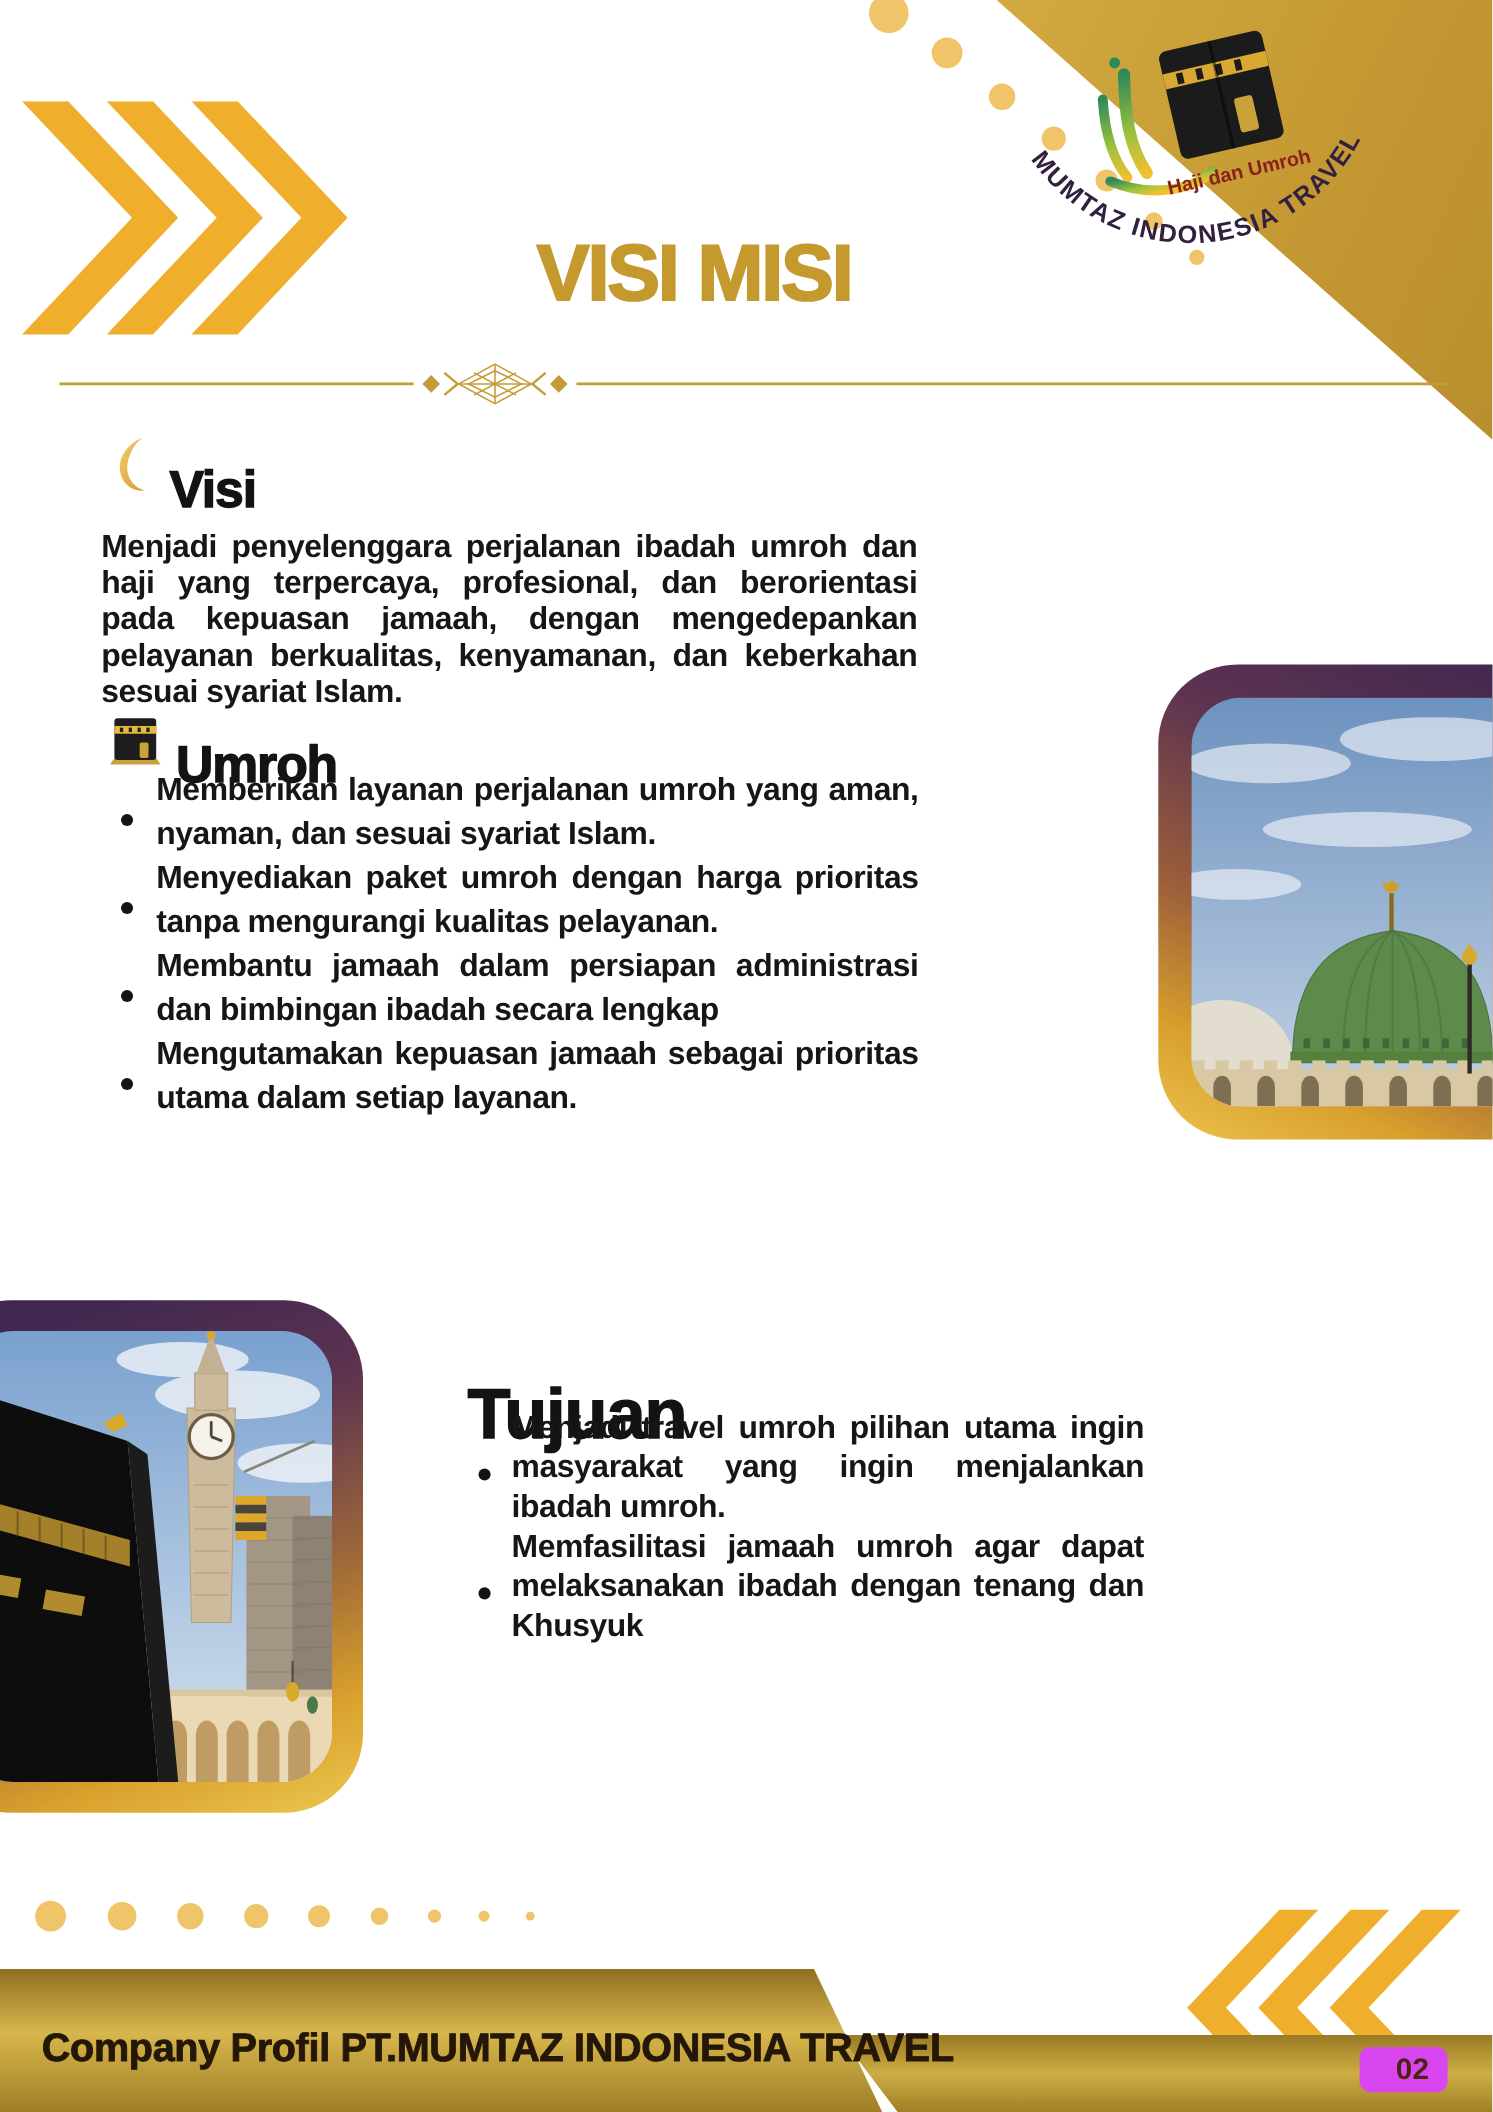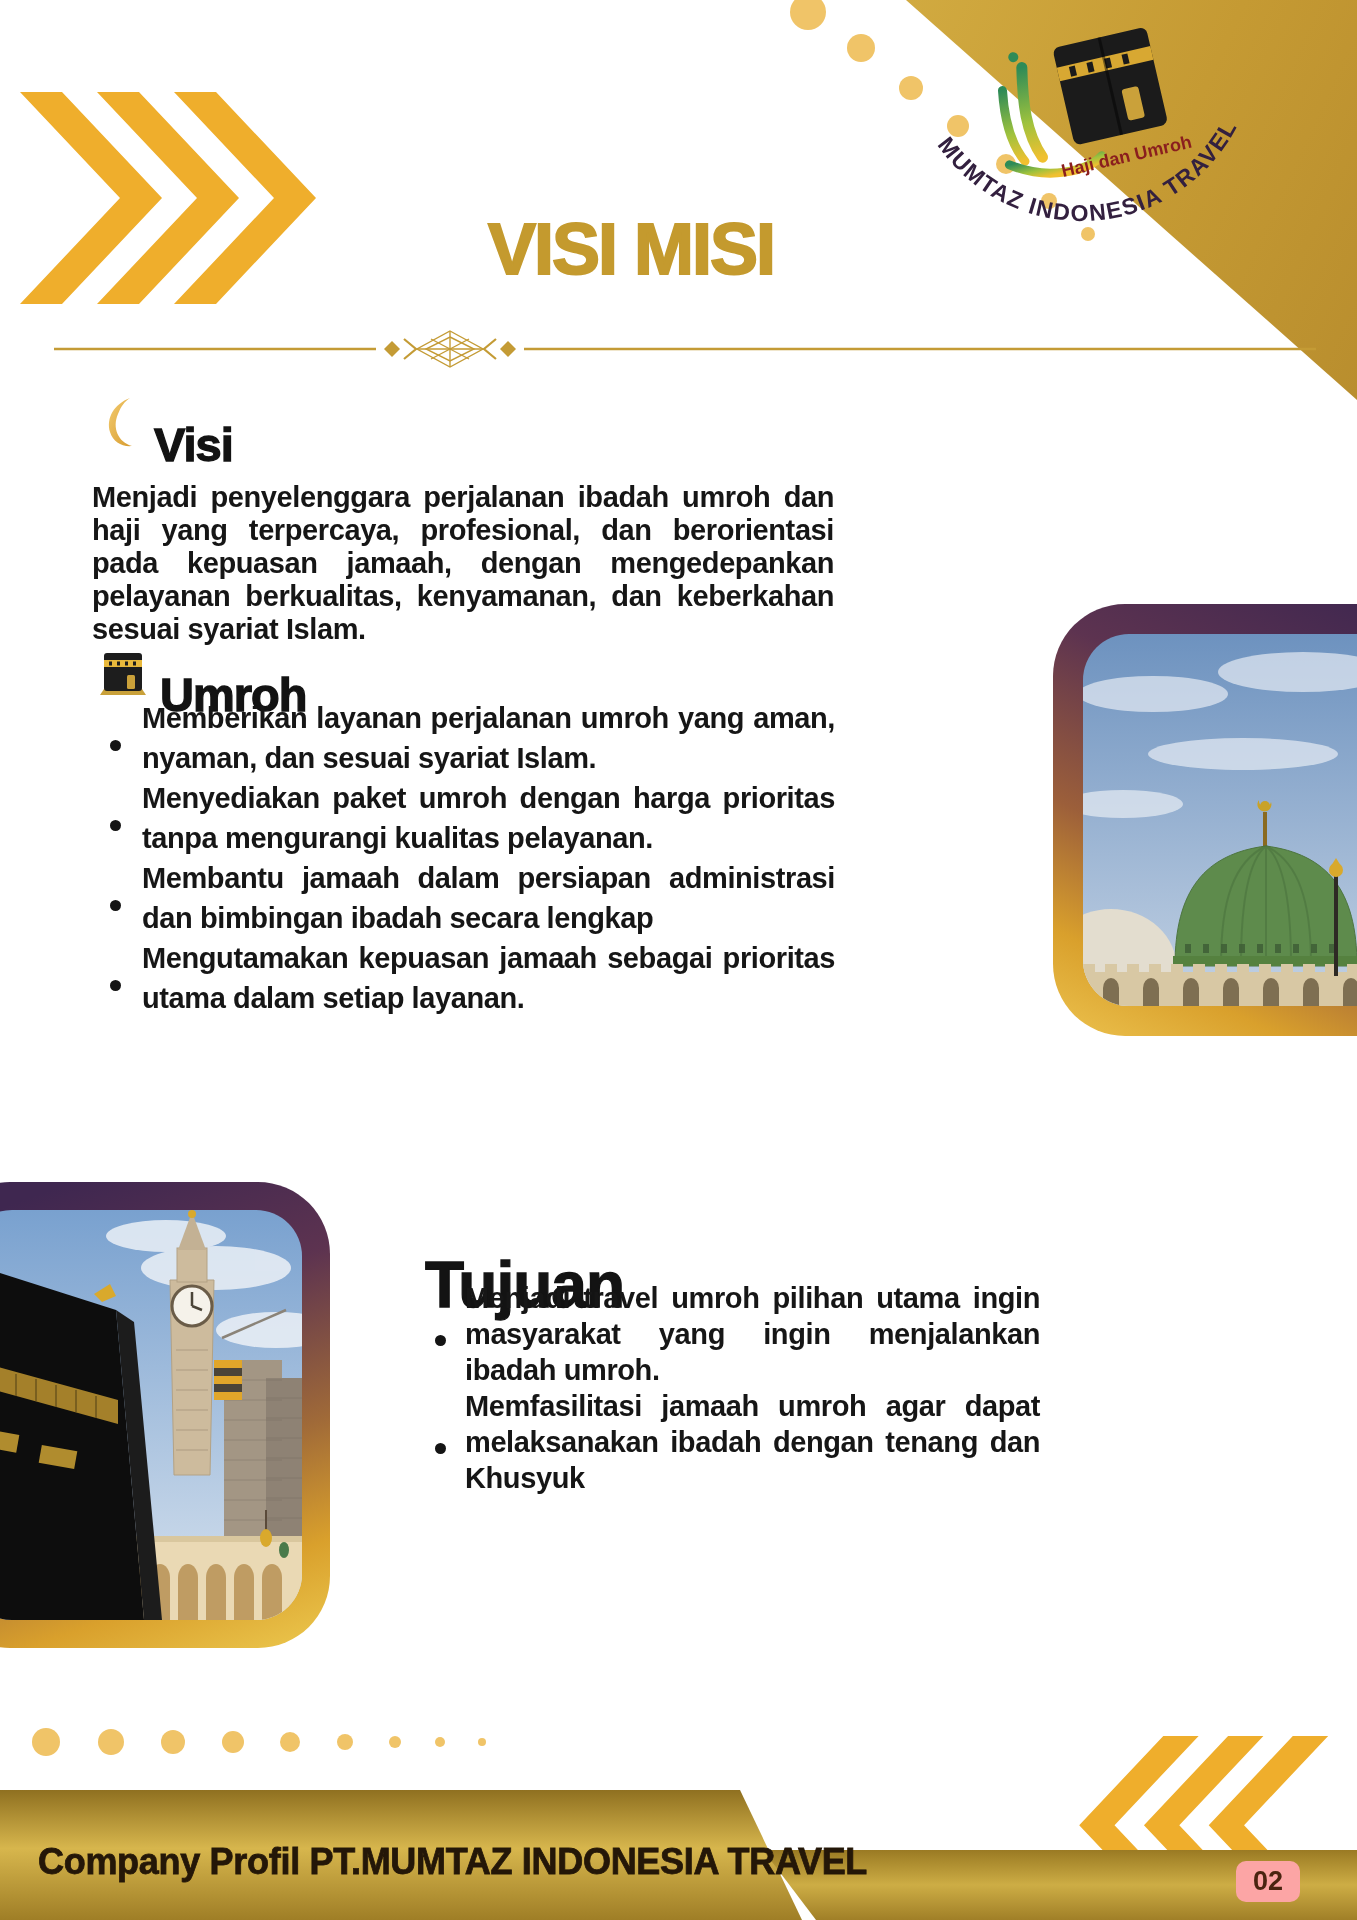--- a/index.html
+++ b/index.html
@@ -42,22 +42,22 @@
   .frame-right .inner{border-radius:46px 0 0 46px;}
   .frame-left{left:-62px;top:1182px;width:392px;height:466px;padding:28px;
     border-radius:72px;
     background:linear-gradient(160deg,#3f2750 8%,#5d3350 34%,#a06a38 62%,#d9a02c 82%,#ecc84e 100%);}
   .frame-left .inner{border-radius:46px;}
 
   
   .footer-text{position:absolute;left:38px;top:1841px;font-size:36px;font-weight:700;
     letter-spacing:-0.3px;color:#241708;-webkit-text-stroke:0.8px #241708;white-space:nowrap;}
   .page-badge{position:absolute;left:1236px;top:1861px;width:64px;height:41px;border-radius:10px;
-    background:#fca5a5;display:flex;align-items:center;justify-content:center;
-    font-size:27px;font-weight:700;color:#4A2410;}
+    background:#d946ef;display:flex;align-items:center;justify-content:center;
+    font-size:27px;font-weight:700;color:#4A2410;padding-left:16px;}
 </style>
 </head>
 <body>
 
 <div class="page">
 
   <div class="corner-tri"></div>
 
   <svg class="abs" style="left:20px;top:92px" width="300" height="214" viewBox="0 0 300 214">
     <g fill="#EFAE2C">

